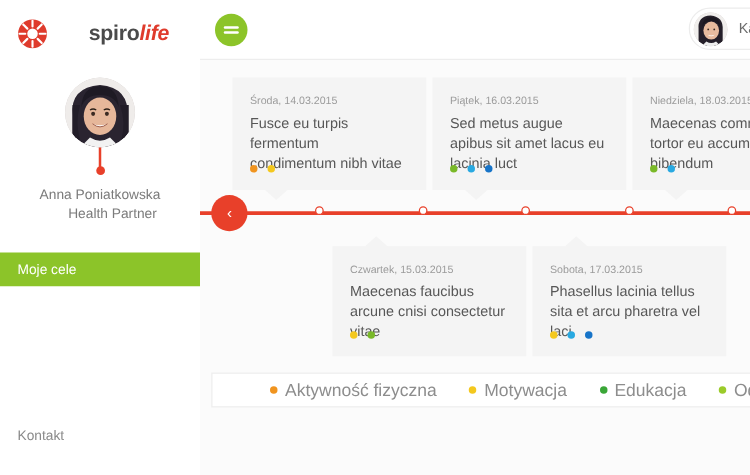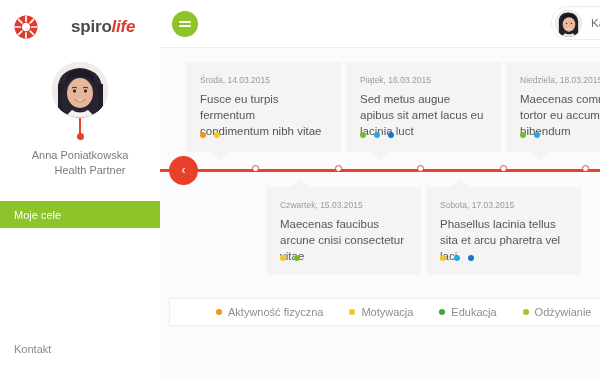--- a/index.html
+++ b/index.html
@@ -242,21 +242,21 @@
     z-index: 3;
   }
 
   .card {
     position: absolute;
     background: #f4f4f4;
     box-sizing: border-box;
     padding: 13px 14px 0 14px;
   }
   .card.above { top: 14px; height: 90px; }
-  .card.below { top: 139px; height: 88px; }
+  .card.below { top: 149px; height: 88px; }
   .card .tail {
     position: absolute;
     width: 0;
     height: 0;
     left: 26px;
     border-left: 9px solid transparent;
     border-right: 9px solid transparent;
   }
   .card.above .tail {
     bottom: -8px;
@@ -311,21 +311,21 @@
     margin-right: 26px;
   }
   .leg-item i {
     width: 6px;
     height: 6px;
     border-radius: 50%;
     display: block;
     margin-right: 6px;
   }
   .leg-item span {
-    font-size: 11px;
+    font-size: 14px;
     color: #8d8d8d;
   }
 </style>
 </head>
 <body>
 
 <div class="app">
 
   <aside class="sidebar">
 

